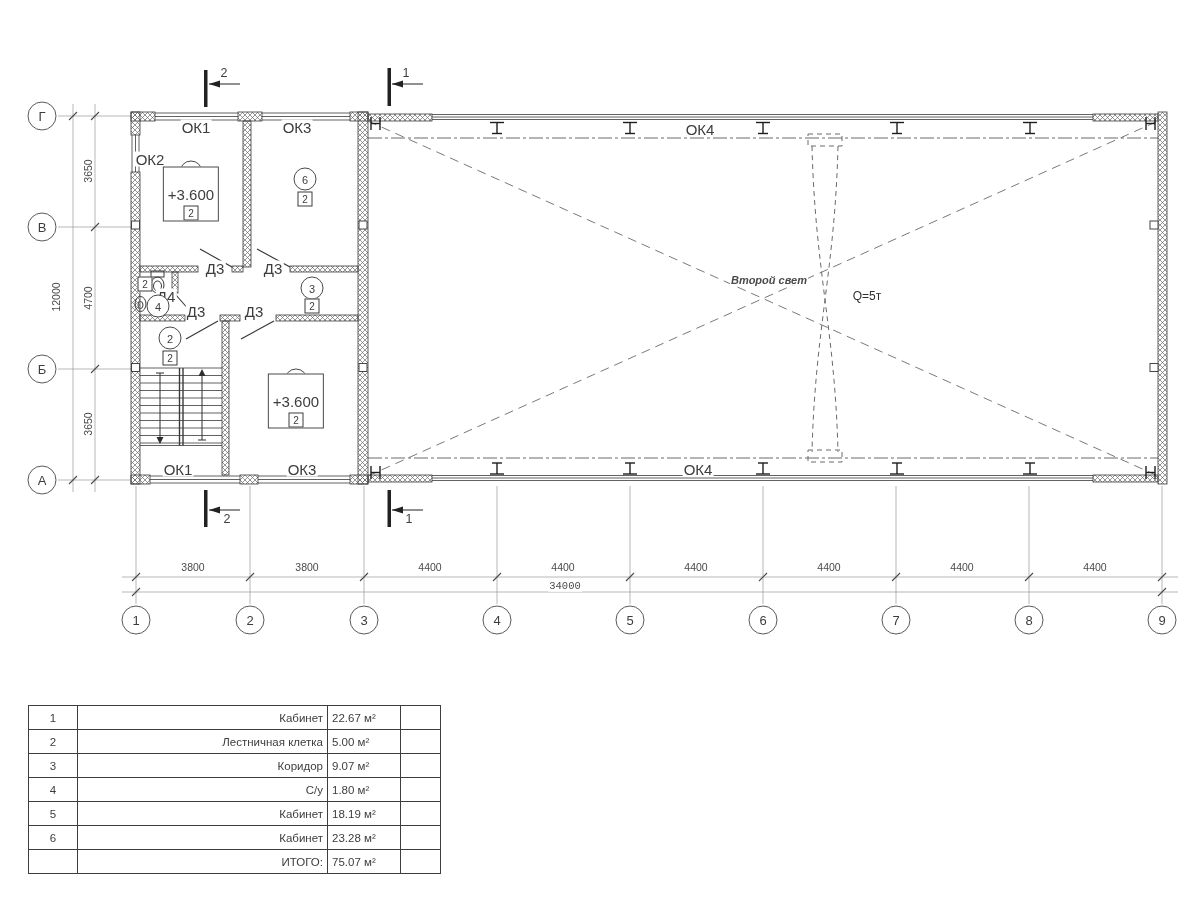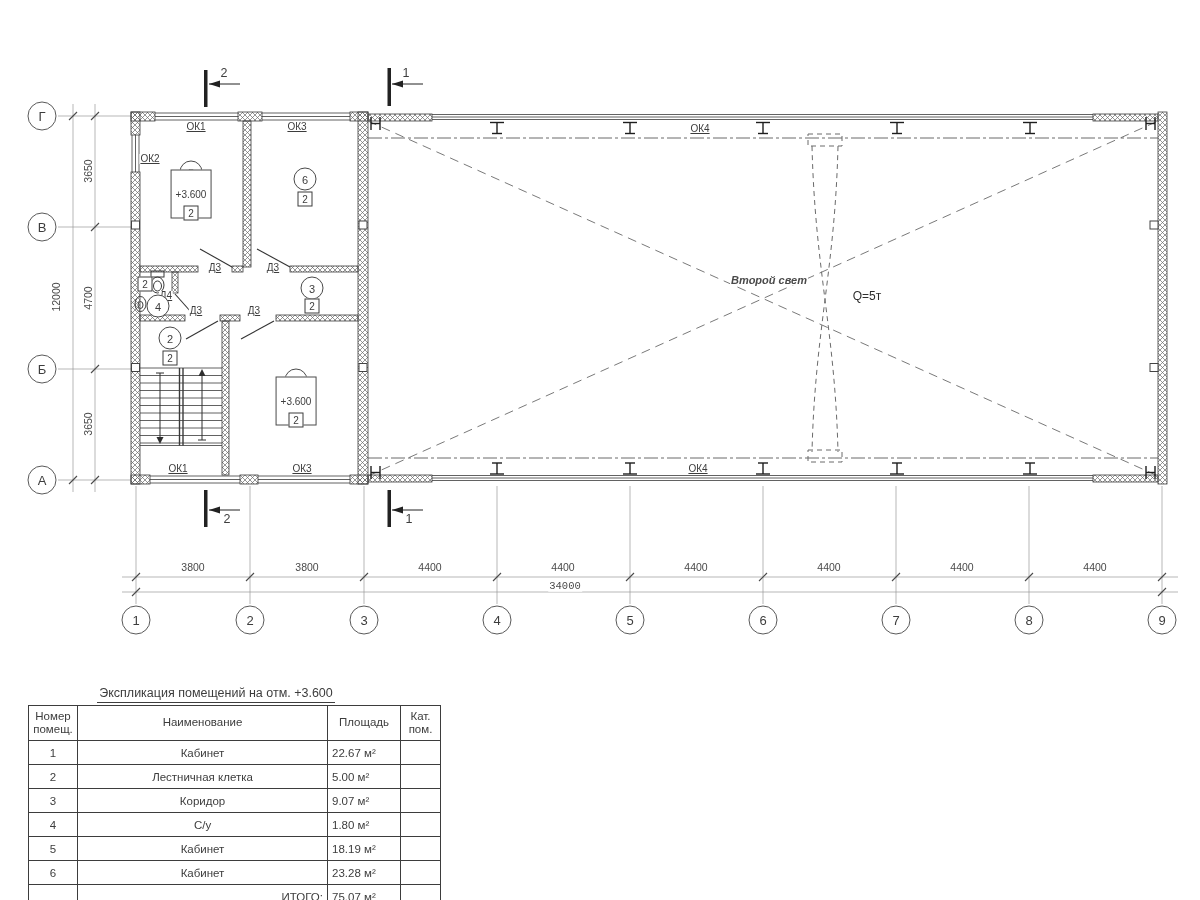--- a/index.html
+++ b/index.html
@@ -2,51 +2,51 @@
 <html><head>
 <meta charset="utf-8">
 <style>
   html,body{margin:0;padding:0;background:#ffffff;}
   #canvas{position:relative;width:1200px;height:900px;background:#ffffff;overflow:hidden;
           font-family:"Liberation Sans",sans-serif;color:#3d3d3d;}
   svg{position:absolute;left:0;top:0;}
   .lbl{position:absolute;transform:translate(-50%,-50%);font-size:10px;color:#3d3d3d;
        white-space:nowrap;line-height:1;}
   .lbl.bg{background:#fff;padding:0 1px;}
-  .lbl.small{font-size:10px;text-decoration:underline;}
+  .lbl.small{font-size:15px;}
   .lbl.dim{font-size:10.5px;color:#4a4a4a;}
   .lbl.rot{transform:translate(-50%,-50%) rotate(-90deg);}
   .lbl.sec{font-size:12.5px;}
   .lbl.crane{font-size:12px;color:#2e2e2e;}
   .lbl.italic{font-style:italic;font-size:11px;color:#4a4a4a;}
   .drawing-title{position:absolute;transform:translate(-50%,-50%);font-size:14.5px;
        border-bottom:1.2px solid #3d3d3d;padding:0 4px 3px;white-space:nowrap;}
   .bubble{position:absolute;width:27px;height:27px;border:1.1px solid #5a5a5a;border-radius:50%;
        background:#fff;display:flex;align-items:center;justify-content:center;font-size:13px;
        transform:translate(-50%,-50%);}
   .room-circle{position:absolute;width:21px;height:21px;border:1.1px solid #4a4a4a;border-radius:50%;
        background:#fff;display:flex;align-items:center;justify-content:center;font-size:11px;
        transform:translate(-50%,-50%);}
-  .elev-box{position:absolute;border:1px solid #4a4a4a;background:#fff;font-size:10px;
+  .elev-box{position:absolute;border:1px solid #4a4a4a;background:#fff;font-size:15px;
        padding:18px 4px;transform:translate(-50%,-50%);white-space:nowrap;}
   .cat-box{position:absolute;width:13px;height:13px;border:1.4px solid #3d3d3d;background:#fff;
        display:flex;align-items:center;justify-content:center;font-size:10px;
        transform:translate(-50%,-50%);}
   
   .expl-title{position:absolute;left:28px;top:686px;width:376px;text-align:center;font-size:12.5px;}
   .expl-title span{border-bottom:1.1px solid #3d3d3d;padding:0 2px 2px;}
   table.expl{position:absolute;left:28px;top:705px;width:376px;border-collapse:collapse;
        font-size:11.5px;color:#3d3d3d;table-layout:fixed;}
   table.expl td,table.expl th{border:1px solid #3d3d3d;padding:1px 4px;font-weight:normal;
        overflow:hidden;}
   table.expl{border:1.5px solid #3d3d3d;}
   table.expl th{height:32px;text-align:center;line-height:1.15;}
   table.expl td{height:21px;}
   .c-num{width:40px;text-align:center;}
-  .c-name{width:241px;text-align:center;padding-left:12px;}
+  .c-name{width:241px;text-align:right;padding-left:12px;}
   .c-area{width:64px;text-align:left;padding-left:6px;}
   .c-cat{width:31px;}
   .total-name{text-align:right;padding-right:8px;}
 </style>
 </head>
 <body>
 
 <div id="canvas">
 
 <svg width="1200" height="670" viewBox="0 0 1200 670">
@@ -342,29 +342,22 @@
 <div class="bubble" style="left:763px;top:620px;">6</div>
 <div class="bubble" style="left:896px;top:620px;">7</div>
 <div class="bubble" style="left:1029px;top:620px;">8</div>
 <div class="bubble" style="left:1162px;top:620px;">9</div>
 
 <div class="bubble" style="left:42px;top:116px;">Г</div>
 <div class="bubble" style="left:42px;top:227px;">В</div>
 <div class="bubble" style="left:42px;top:369px;">Б</div>
 <div class="bubble" style="left:42px;top:480px;">А</div>
 
-<div class="expl-title"><span>Экспликация помещений на отм. +3.600</span></div>
 <table class="expl">
   <tbody>
-        <tr>
-    <th class="c-num">Номер помещ.</th>
-    <th class="c-name">Наименование</th>
-    <th class="c-area">Площадь</th>
-    <th class="c-cat">Кат. пом.</th>
-  </tr>
   <tr>
     <td class="c-num">1</td>
     <td class="c-name">Кабинет</td>
     <td class="c-area">22.67 м²</td>
     <td class="c-cat"></td>
   </tr>
   <tr>
     <td class="c-num">2</td>
     <td class="c-name">Лестничная клетка</td>
     <td class="c-area">5.00 м²</td>

